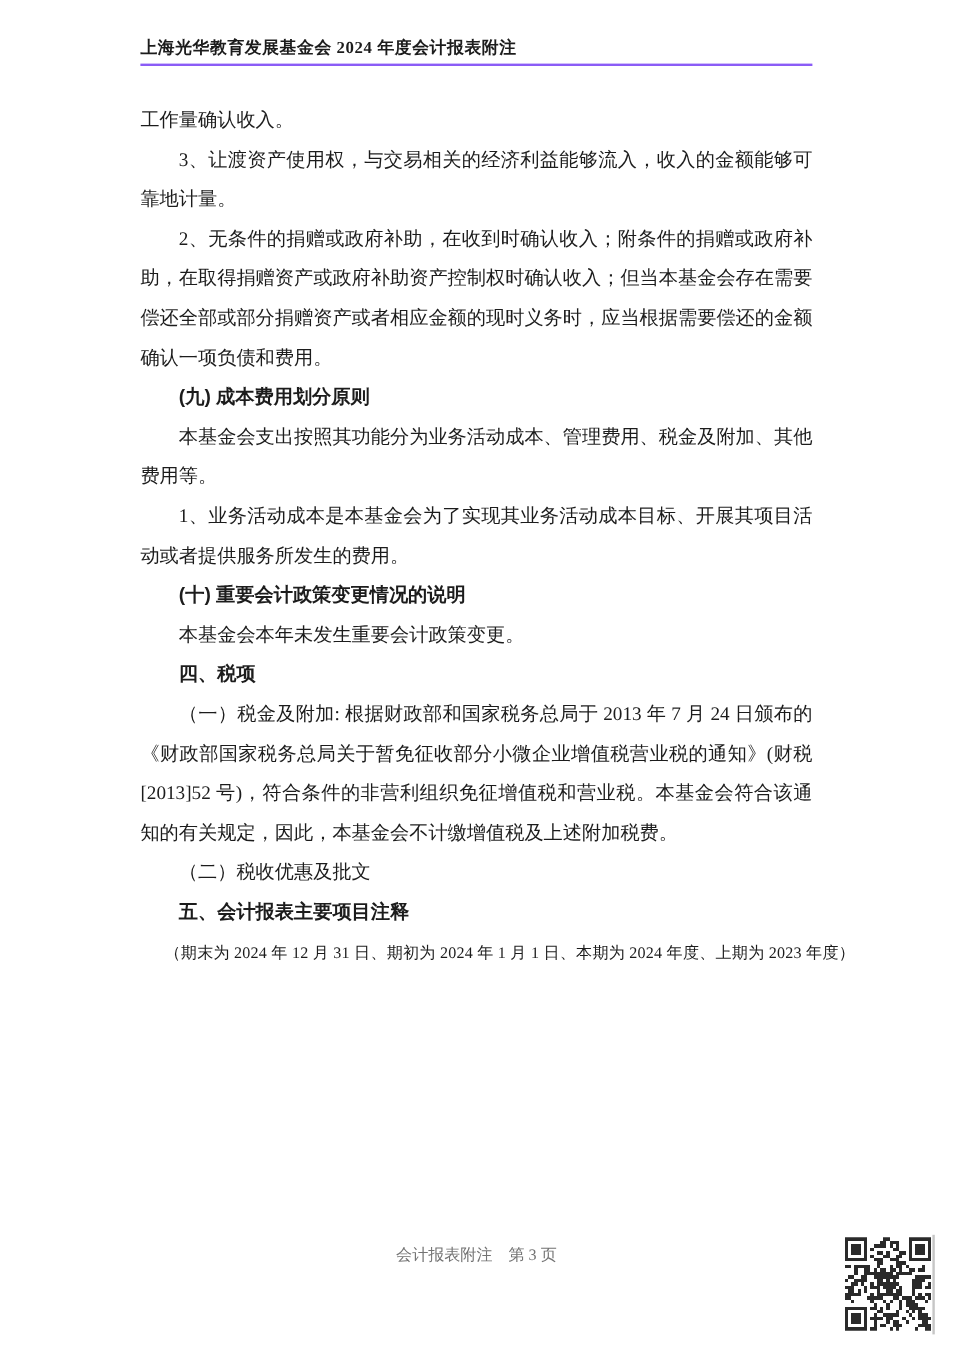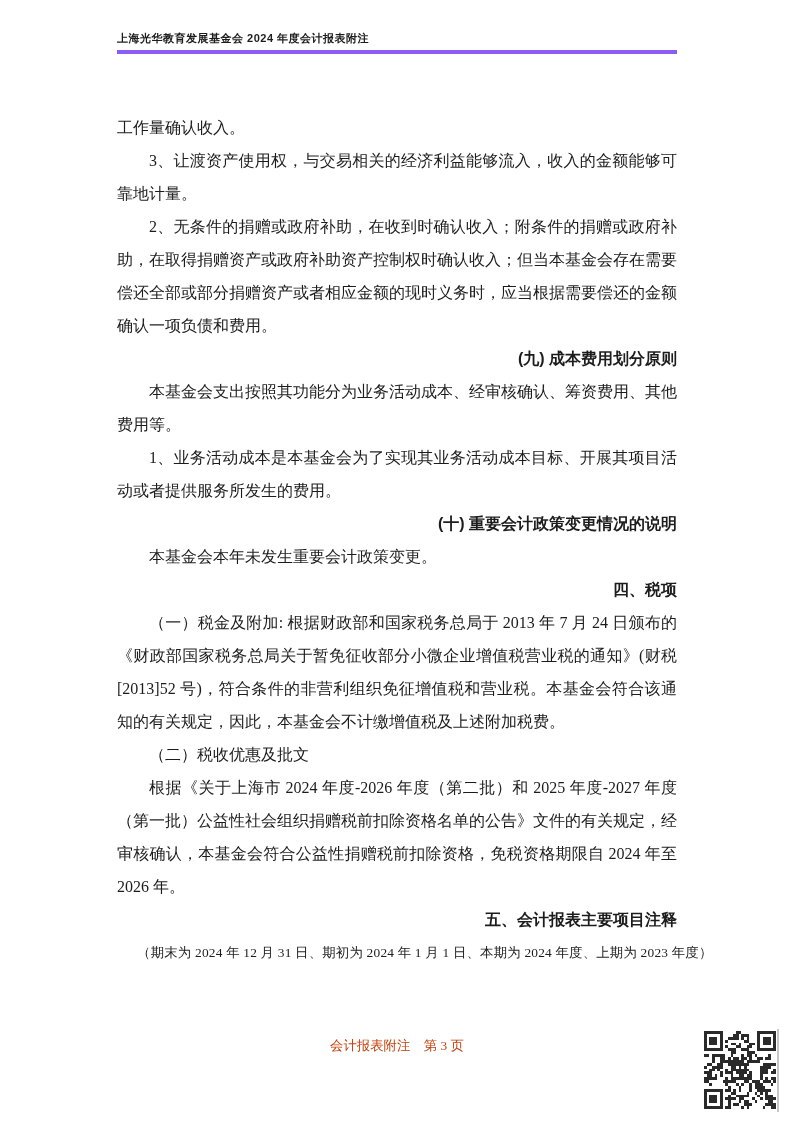--- a/index.html
+++ b/index.html
@@ -3,71 +3,70 @@
 <meta charset="utf-8">
 <style>
   html,body { margin:0; padding:0; background:#ffffff; }
   .page {
     position:relative; width:794px; height:1123px; background:#ffffff;
     font-family:"Liberation Serif","DejaVu Serif",serif;
     color:#1c1c1c; overflow:hidden;
   }
   .header {
     position:absolute; left:117px; top:31px; width:560px;
-    font-size:11px; font-weight:700; letter-spacing:0.5px;
-    font-family:Liberation Sans, sans-serif;
-    padding-bottom:4px; border-bottom:4px solid #8b5cf6;
+    font-size:14px; font-weight:700; letter-spacing:0.5px;
+    font-family:Liberation Serif, serif;
+    padding-bottom:4px; border-bottom:2px solid #8b5cf6;
     white-space:nowrap;
   }
   .content {
     position:absolute; left:117px; top:84px; width:560px;
-    font-size:16px; line-height:33px; text-align:justify;margin-top:27px;
+    font-size:16px; line-height:33px; text-align:justify;
   }
   .content p { margin:0; }
   .indent { text-indent:2em; }
   .h {
     font-weight:700;
     font-family:"Liberation Sans","DejaVu Sans",sans-serif;
-    text-indent:2em; text-align:right;
+    text-indent:2em; text-align:left;
   }
   .note {
     font-size:13.4px; text-indent:1.5em; text-align:left;
     white-space:nowrap; letter-spacing:0.2px;
   }
   .footer {
     position:absolute; left:117px; top:1037px; width:560px;
-    text-align:center; font-size:13.4px; color:#c2410c;
+    text-align:center; font-size:13.4px; color:#737373;
   }
   .qr { position:absolute; left:704px; top:1031px; width:72px; height:78px; }
   .qr svg { width:72px; height:78px; display:block; }
   .edge-shadow {
     position:absolute; left:777px; top:1029px; width:2px; height:83px;
     background:#c6c6c6;
   }
 </style>
 </head>
 <body>
 
 <div class="page">
 
   <div class="header">上海光华教育发展基金会 2024 年度会计报表附注</div>
 
   <div class="content">
     <p>工作量确认收入。</p>
     <p class="indent">3、让渡资产使用权，与交易相关的经济利益能够流入，收入的金额能够可靠地计量。</p>
     <p class="indent">2、无条件的捐赠或政府补助，在收到时确认收入；附条件的捐赠或政府补助，在取得捐赠资产或政府补助资产控制权时确认收入；但当本基金会存在需要偿还全部或部分捐赠资产或者相应金额的现时义务时，应当根据需要偿还的金额确认一项负债和费用。</p>
     <p class="h">(九) 成本费用划分原则</p>
-    <p class="indent">本基金会支出按照其功能分为业务活动成本、经审核确认、筹资费用、其他费用等。</p>
+    <p class="indent">本基金会支出按照其功能分为业务活动成本、管理费用、税金及附加、其他费用等。</p>
     <p class="indent">1、业务活动成本是本基金会为了实现其业务活动成本目标、开展其项目活动或者提供服务所发生的费用。</p>
     <p class="h">(十) 重要会计政策变更情况的说明</p>
     <p class="indent">本基金会本年未发生重要会计政策变更。</p>
     <p class="h">四、税项</p>
     <p class="indent">（一）税金及附加: 根据财政部和国家税务总局于 2013 年 7 月 24 日颁布的《财政部国家税务总局关于暂免征收部分小微企业增值税营业税的通知》(财税[2013]52 号)，符合条件的非营利组织免征增值税和营业税。本基金会符合该通知的有关规定，因此，本基金会不计缴增值税及上述附加税费。</p>
     <p class="indent">（二）税收优惠及批文</p>
-    <p class="indent">根据《关于上海市 2024 年度-2026 年度（第二批）和 2025 年度-2027 年度（第一批）公益性社会组织捐赠税前扣除资格名单的公告》文件的有关规定，经审核确认，本基金会符合公益性捐赠税前扣除资格，免税资格期限自 2024 年至 2026 年。</p>
     <p class="h">五、会计报表主要项目注释</p>
     <p class="note">（期末为 2024 年 12 月 31 日、期初为 2024 年 1 月 1 日、本期为 2024 年度、上期为 2023 年度）</p>
   </div>
 
   <div class="footer">
     <span>会计报表附注　第 3 页</span>
   </div>
 
   <div class="qr">
     <svg viewBox="0 0 27 27" preserveAspectRatio="none" aria-hidden="true">

